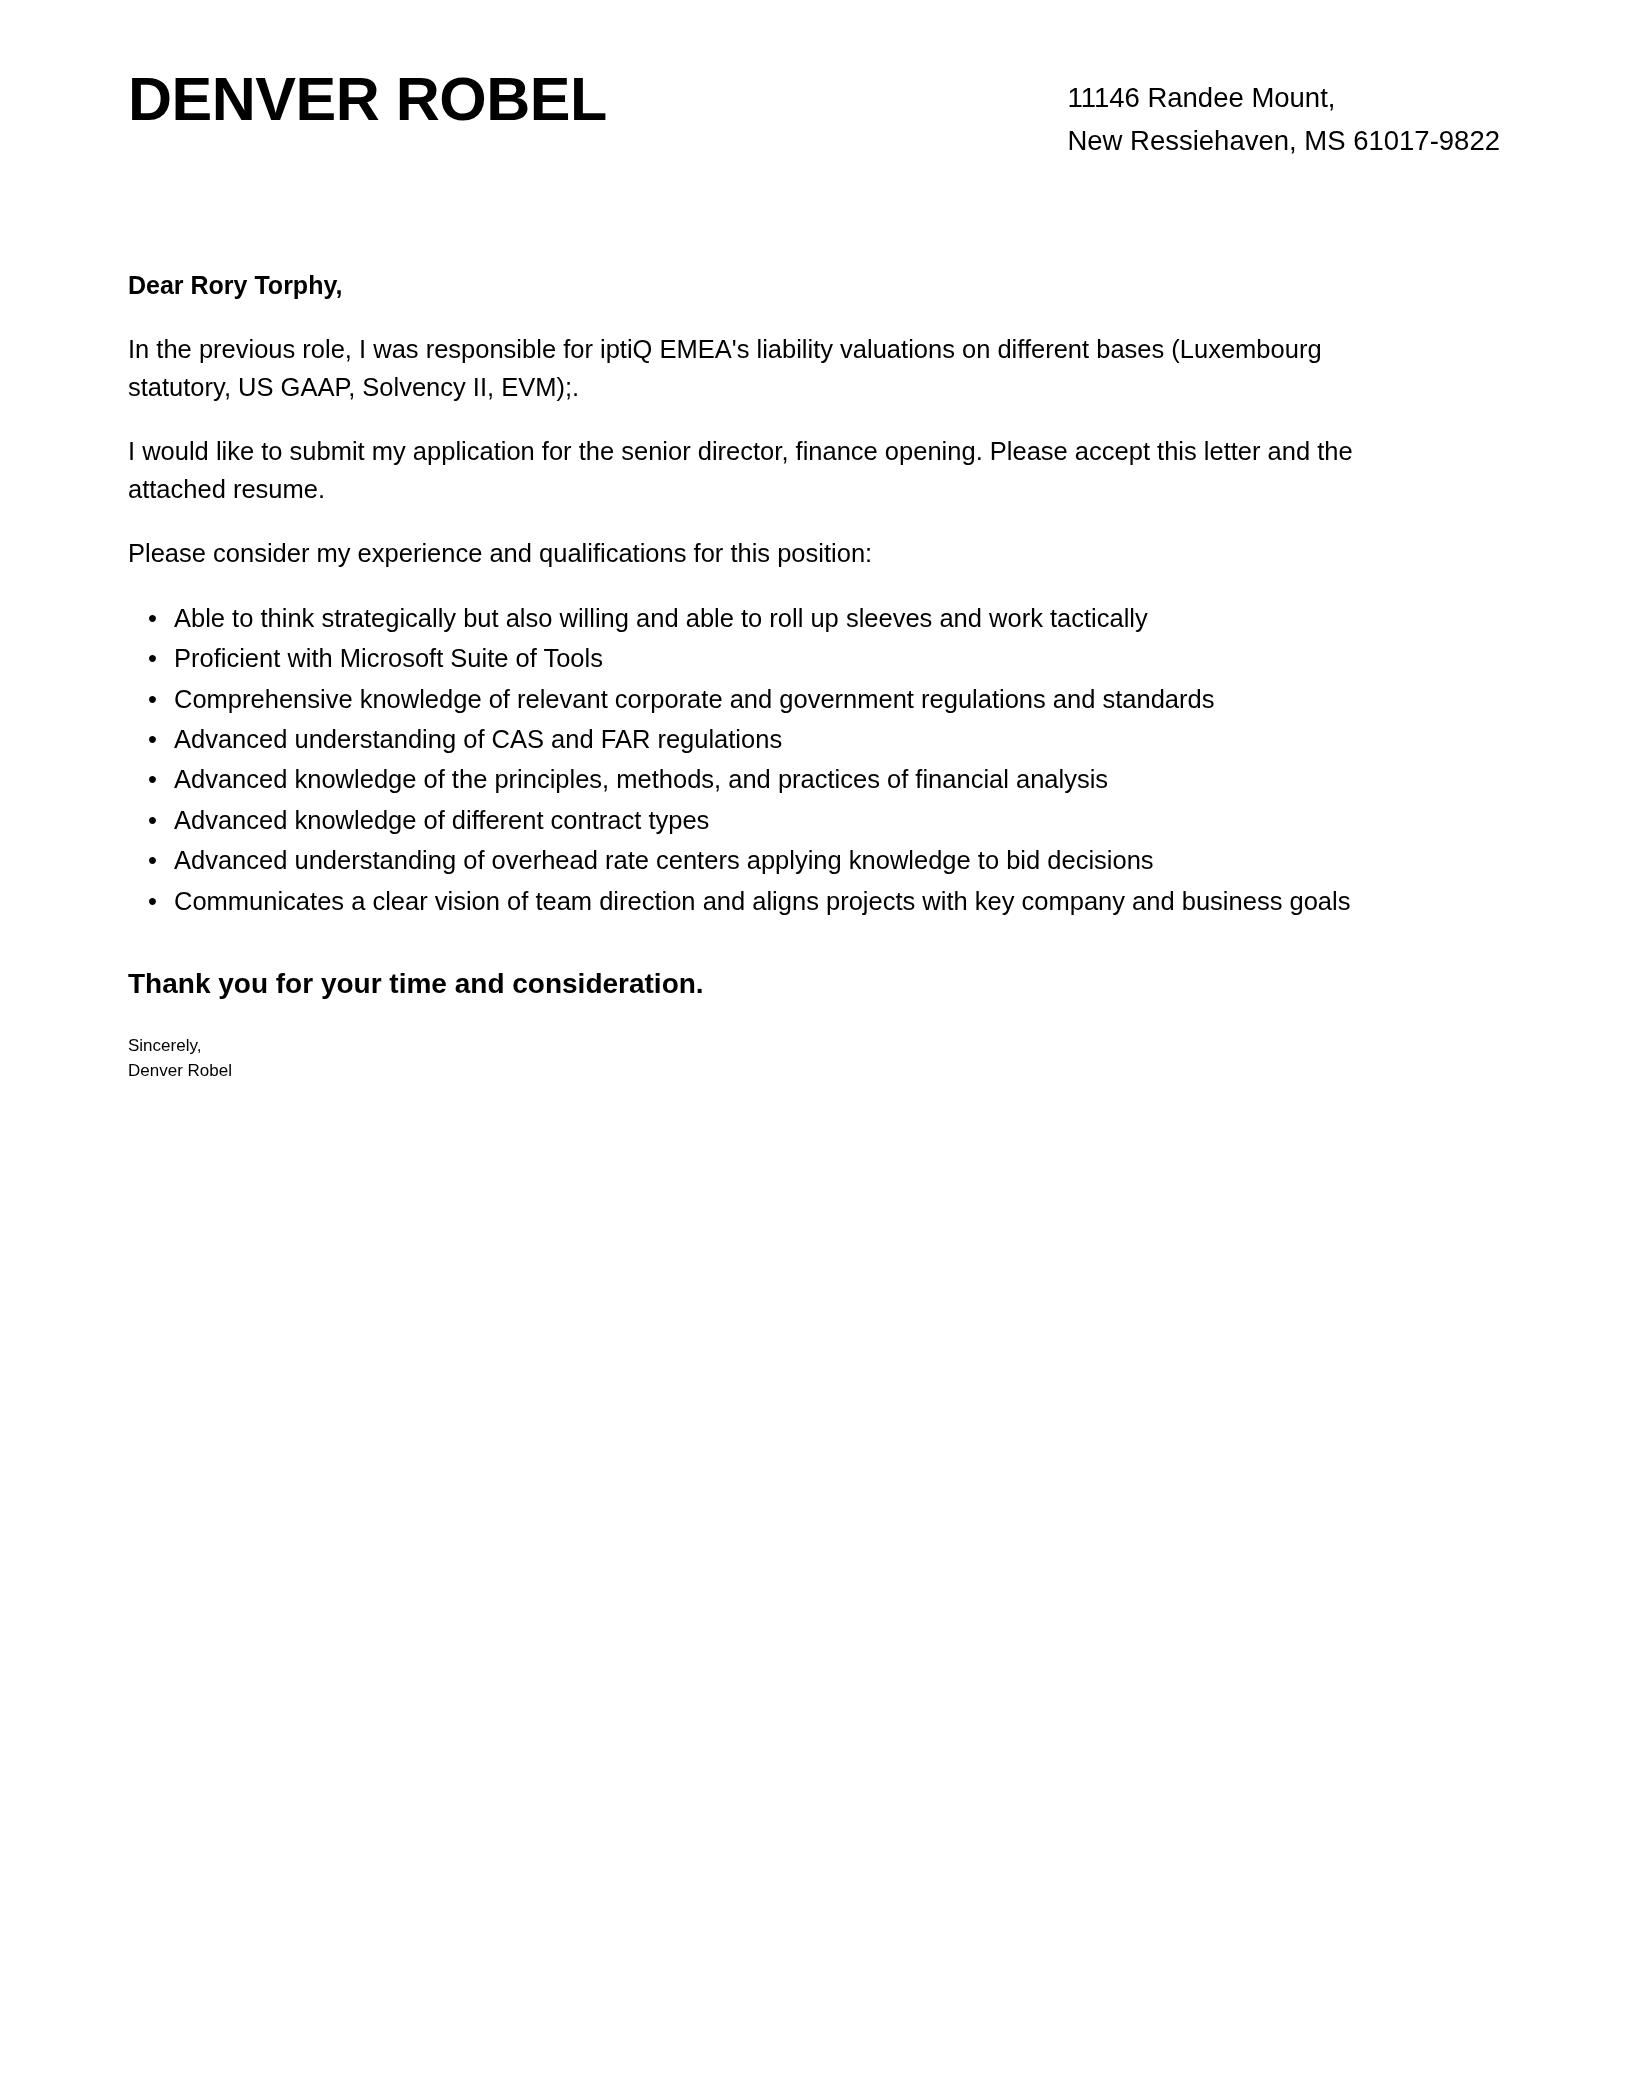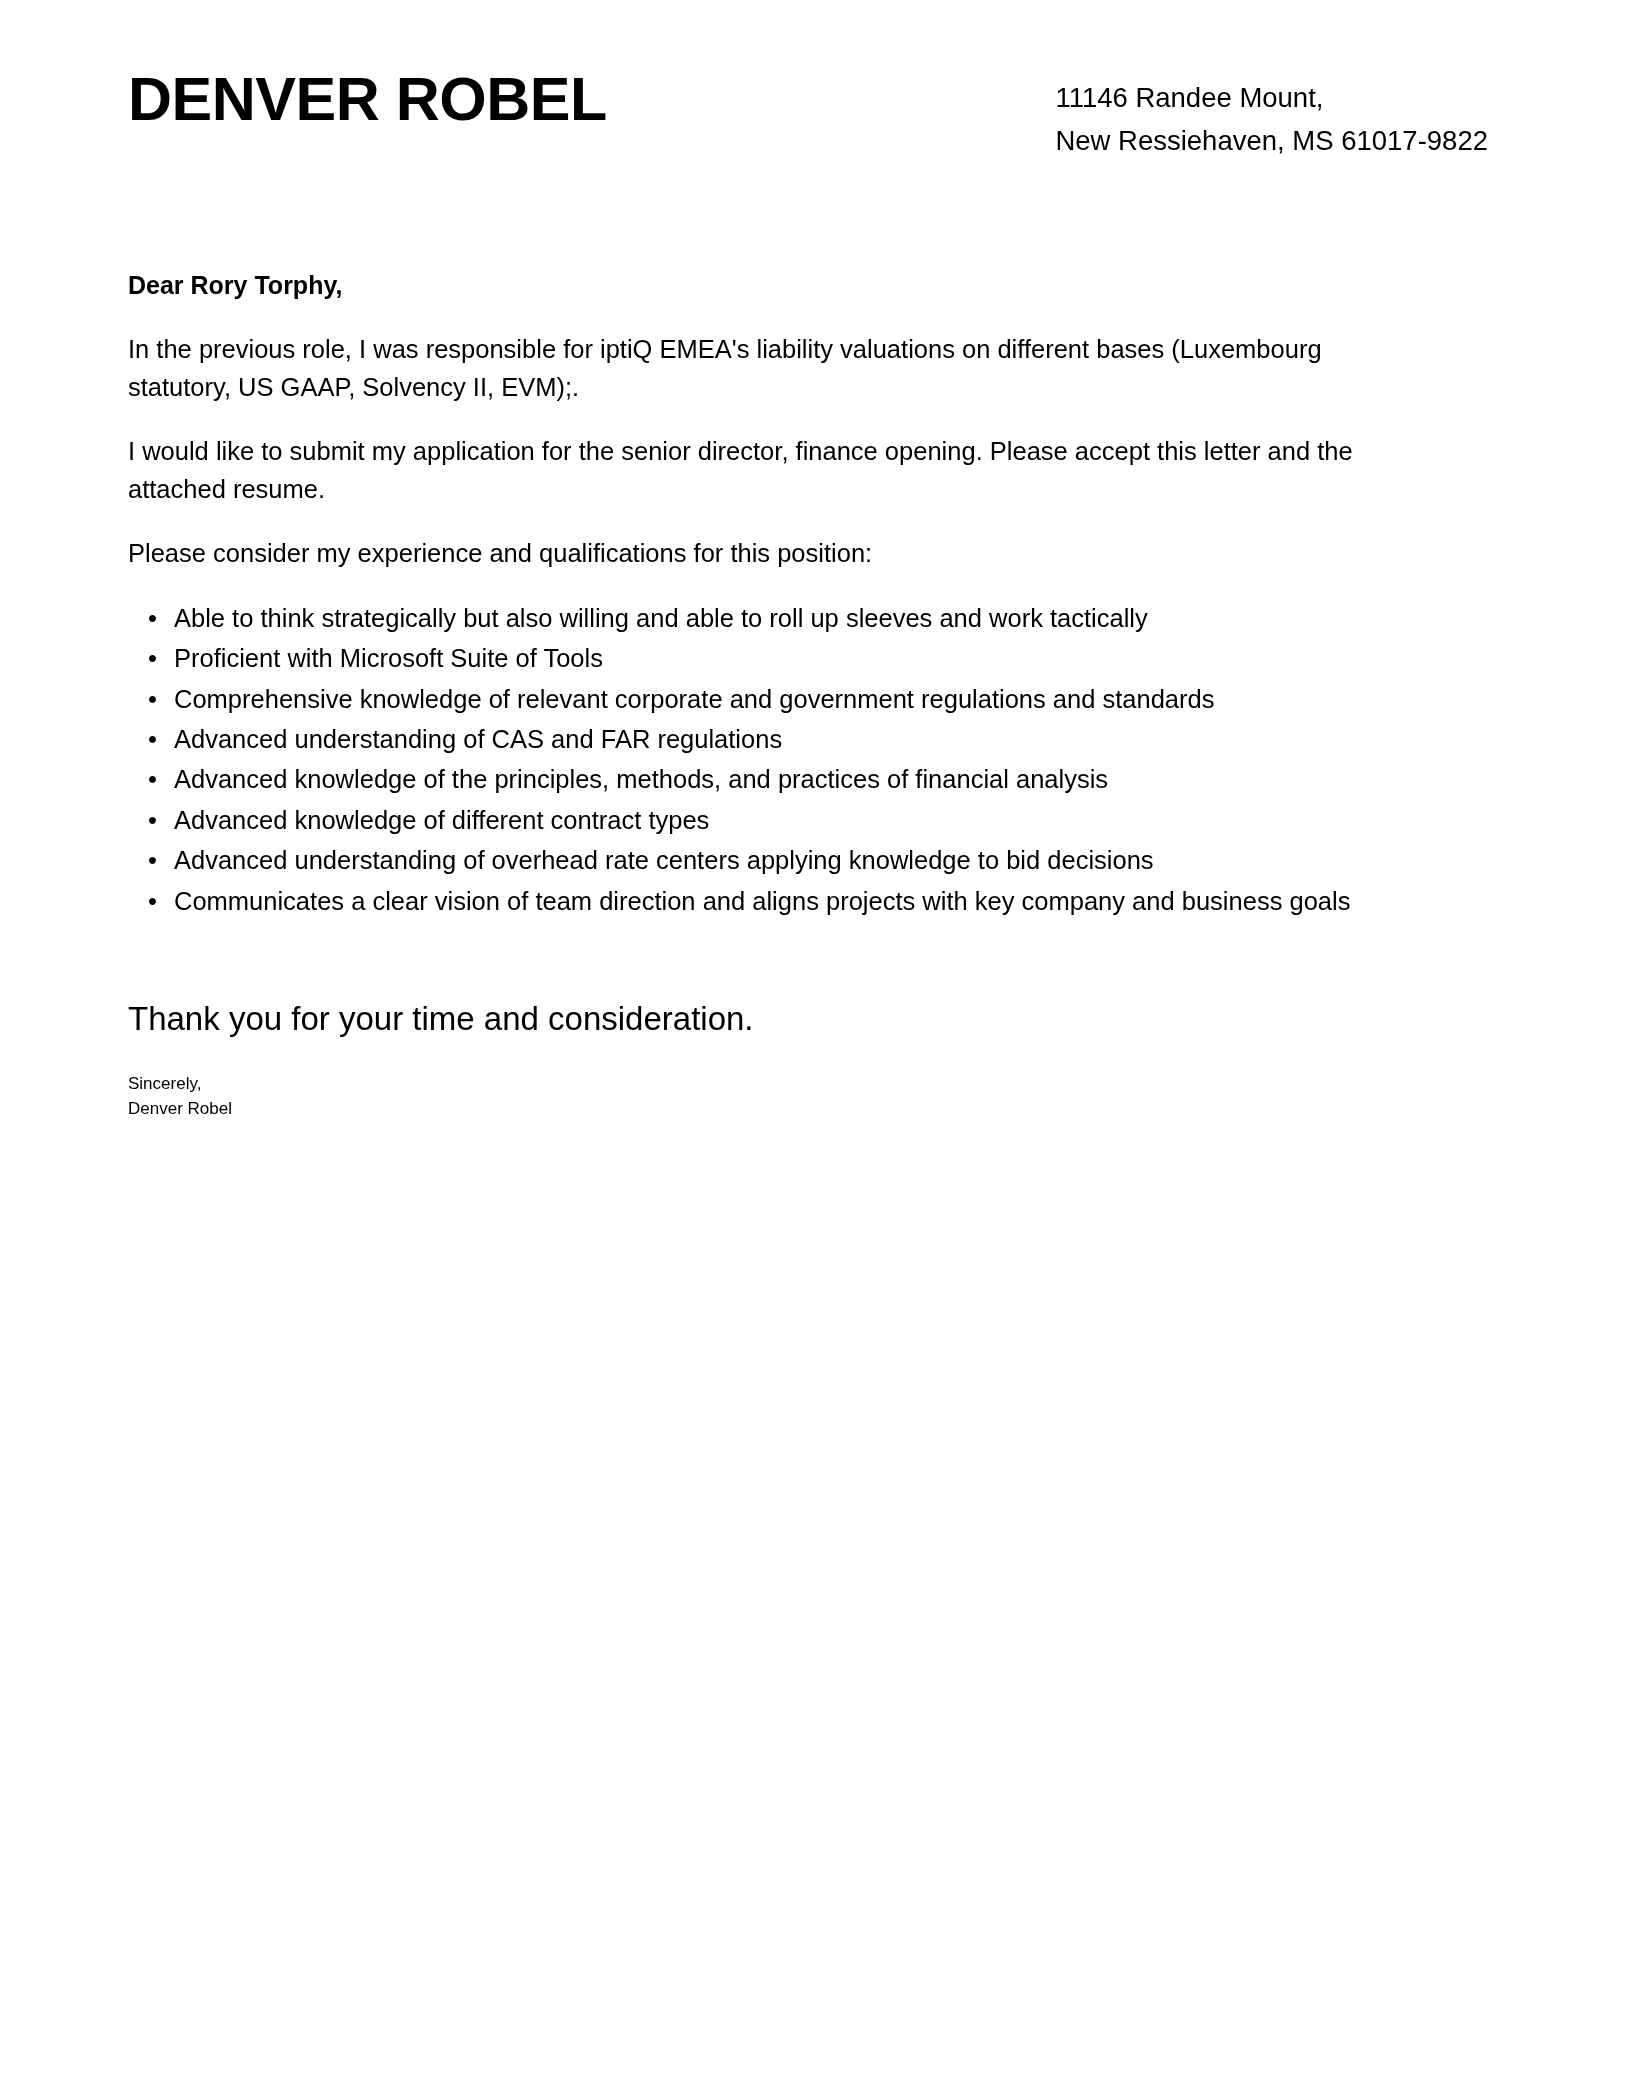--- a/index.html
+++ b/index.html
@@ -41,21 +41,21 @@
     font-weight: 700;
     letter-spacing: -0.5px;
     line-height: 1.02;
     white-space: nowrap;
     font-family: "Liberation Sans", sans-serif;
   }
   .address-block {
     flex: 0 0 auto;
     text-align: left;
     padding-top: 14px;
-    margin-right: 22px;
+    margin-right: 10px;
   }
   .address-line {
     font-size: 27.5px;
     line-height: 1.58;
     white-space: nowrap;
     font-family: "Liberation Sans", sans-serif;
   }
 
   
   .body-wrap {
@@ -93,24 +93,24 @@
   }
   .bullets li::before {
     content: "\2022";
     position: absolute;
     left: 20px;
     top: 0;
     font-size: 25.5px;
     line-height: 1.47;
   }
   .closing-bold {
-    font-size: 33px;
-    font-weight: 400;
+    font-size: 28px;
+    font-weight: 700;
     line-height: 1.45;
-    margin-top: 75px;
+    margin-top: 44px;
     margin-bottom: 29px;
   }
   .signoff-line {
     font-size: 17px;
     line-height: 1.47;
     margin: 0;
   }
 </style>
 </head>
 <body>

